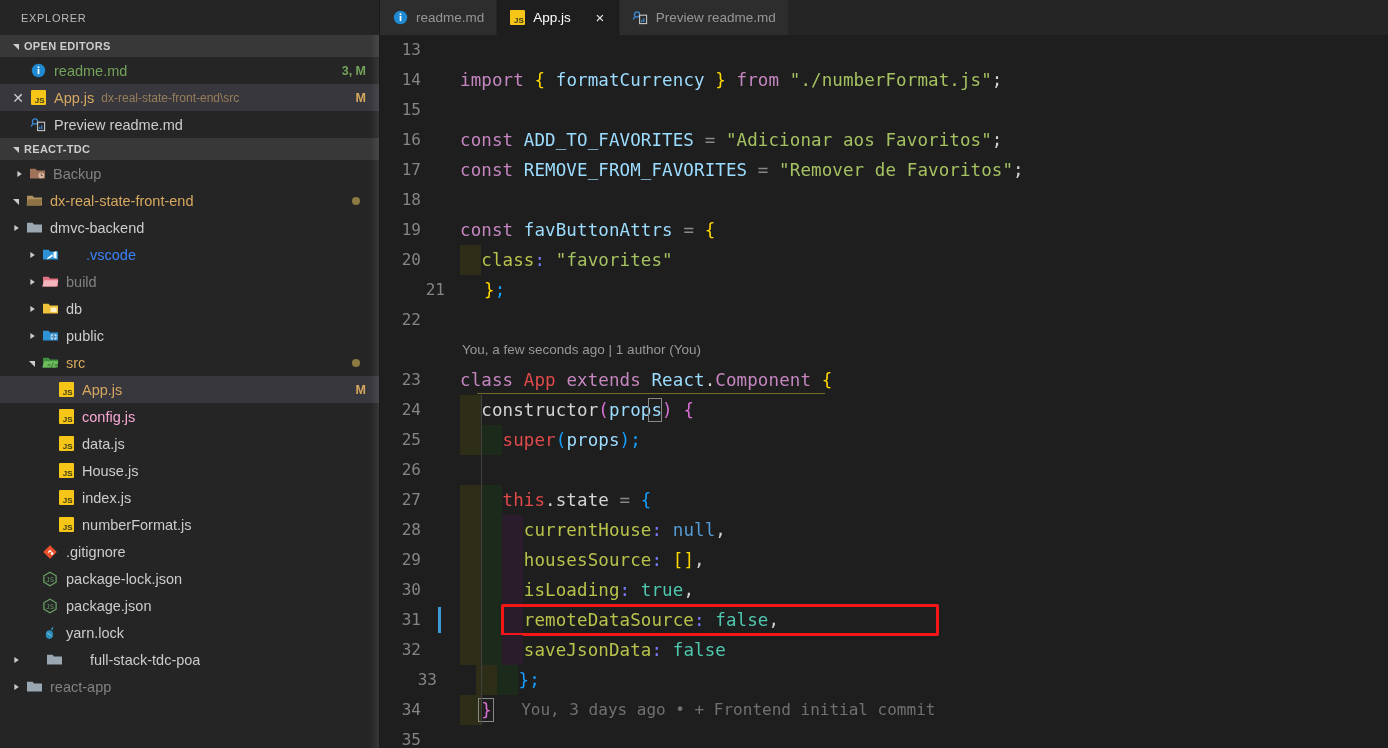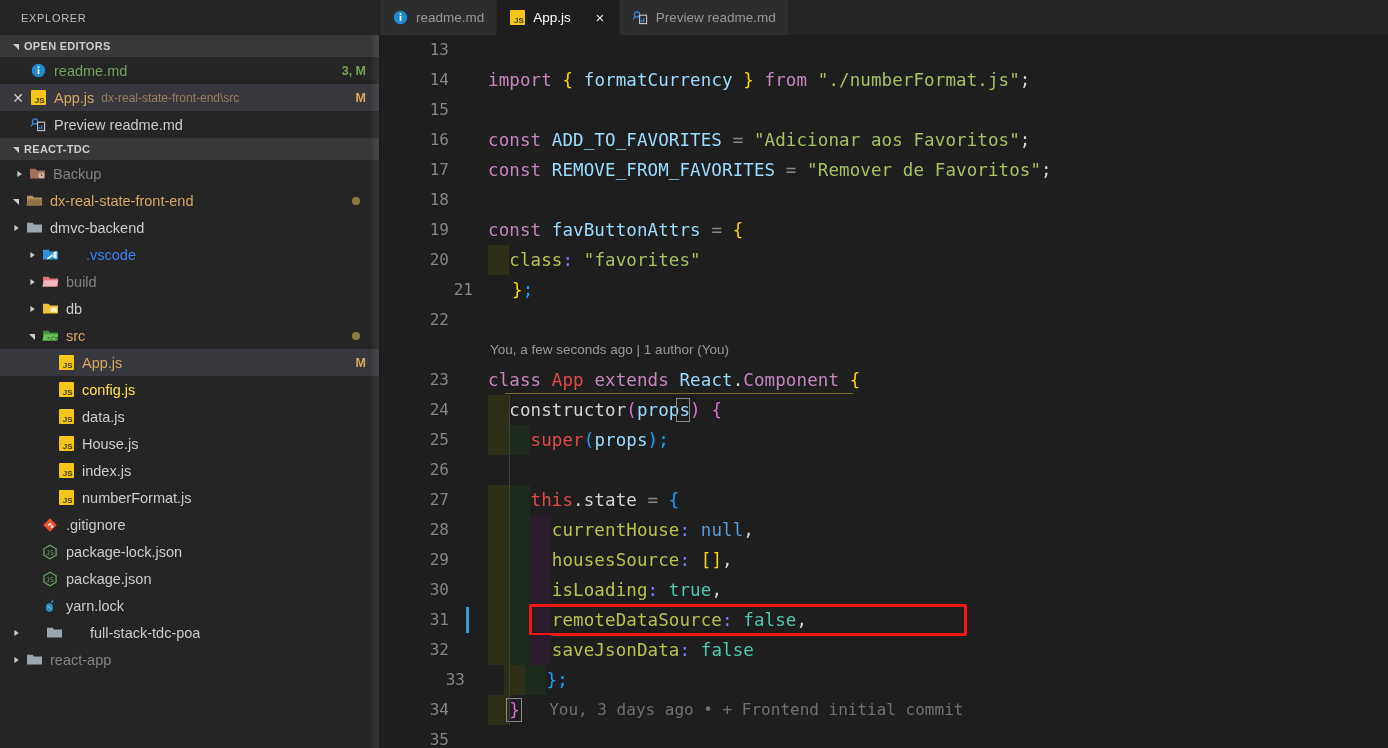--- a/index.html
+++ b/index.html
@@ -127,21 +127,20 @@
   .tab .tclose {
     margin-left: 22px; font-size: 15px; line-height: 1; color: #e8e8e8;
     width: 14px; text-align: center;
   }
   .tabbar-rest { flex: 1 1 auto; background: #252526; }
 
   .code-wrap {
     flex: 1 1 auto; position: relative; overflow: hidden;
     background: #1e1e1e;
     font-family: "DejaVu Sans Mono", "Liberation Mono", monospace;
-    padding-left: 28px;
   }
   .lines { position: relative; }
   .ln-row { height: 30px; position: relative; }
 
   .gutter {
     position: absolute; left: 0; top: 0; width: 62px; height: 30px;
     color: #858585; font-size: 16px;
     text-align: right; padding-right: 21px;
     line-height: 30px;
     font-family: "DejaVu Sans Mono", "Liberation Mono", monospace;
@@ -345,20 +344,35 @@
               <path d="M1 3 h6 l1.4 1.8 h8.6 v8.6 h-16 z" fill="#f0c13a"></path>
               <ellipse cx="12.4" cy="8.2" rx="3.6" ry="1.4" fill="#fdf2c7"></ellipse>
               <ellipse cx="12.4" cy="10.6" rx="3.6" ry="1.4" fill="#fdf2c7"></ellipse>
             </svg>
           </span>
           <span class="label" style="color:#cccccc;">db</span>
         </div>
         <div class="row" style="padding-left: 24px;">
           <span class="twisty">
             <svg width="10" height="10" viewBox="0 0 10 10">
+              <path d="M3.4 2 L3.4 8 L7.8 5 Z" fill="#cccccc"></path>
+            </svg>
+          </span>
+          <span class="ficon">
+            <svg width="17" height="15" viewBox="0 0 18 16">
+              <path d="M1 3 h6 l1.4 1.8 h8.6 v8.6 h-16 z" fill="#2d93d6"></path>
+              <circle cx="12.4" cy="9.4" r="3.4" fill="#bfe2f7"></circle>
+              <path d="M9 9.4 h6.8 M12.4 6 q2 3.4 0 6.8 q-2-3.4 0-6.8" stroke="#2b6fa0" stroke-width="0.8" fill="none"></path>
+            </svg>
+          </span>
+          <span class="label" style="color:#cccccc;">public</span>
+        </div>
+        <div class="row" style="padding-left: 24px;">
+          <span class="twisty">
+            <svg width="10" height="10" viewBox="0 0 10 10">
               <path d="M2 3 L8 3 L8 9 Z" fill="#cccccc"></path>
             </svg>
           </span>
           <span class="ficon">
             <svg width="17" height="15" viewBox="0 0 18 16">
               <path d="M1 3 h6 l1.4 1.8 h8.6 v8.6 h-16 z" fill="#3f8f3f"></path>
               <path d="M2.4 6.6 h15 l-2.2 6.8 h-15 z" fill="#6fbf5e"></path>
               <text x="5.2" y="12.4" font-size="6.4" fill="#11380f" font-family="monospace">&lt;/&gt;</text>
             </svg>
           </span>
@@ -371,21 +385,21 @@
             <span class="jsbox">JS</span>
           </span>
           <span class="label" style="color:#d7a85f;">App.js</span>
           <span class="badge" style="color:#d7a85f;">M</span>
         </div>
         <div class="row" style="padding-left: 40px;">
           <span class="twisty"></span>
           <span class="ficon">
             <span class="jsbox">JS</span>
           </span>
-          <span class="label" style="color:#fde047;text-align:center;">config.js</span>
+          <span class="label" style="color:#f9a8d4;text-align:center;">config.js</span>
         </div>
         <div class="row" style="padding-left: 40px;">
           <span class="twisty"></span>
           <span class="ficon">
             <span class="jsbox">JS</span>
           </span>
           <span class="label" style="color:#cccccc;">data.js</span>
         </div>
         <div class="row" style="padding-left: 40px;">
           <span class="twisty"></span>

